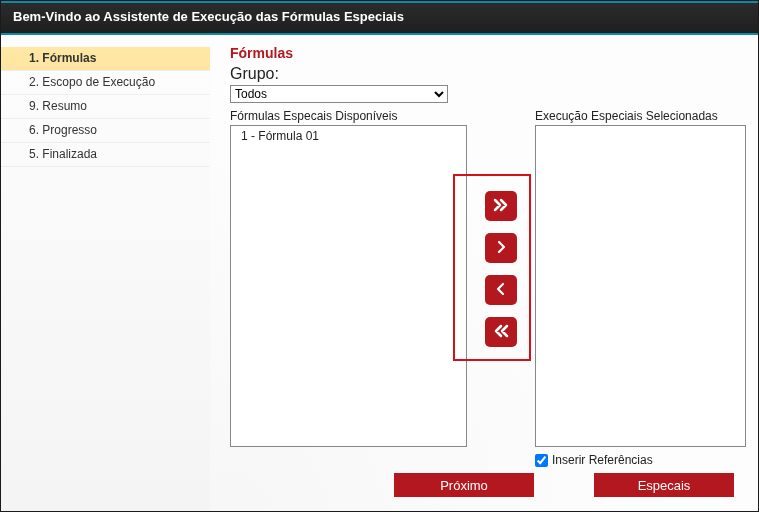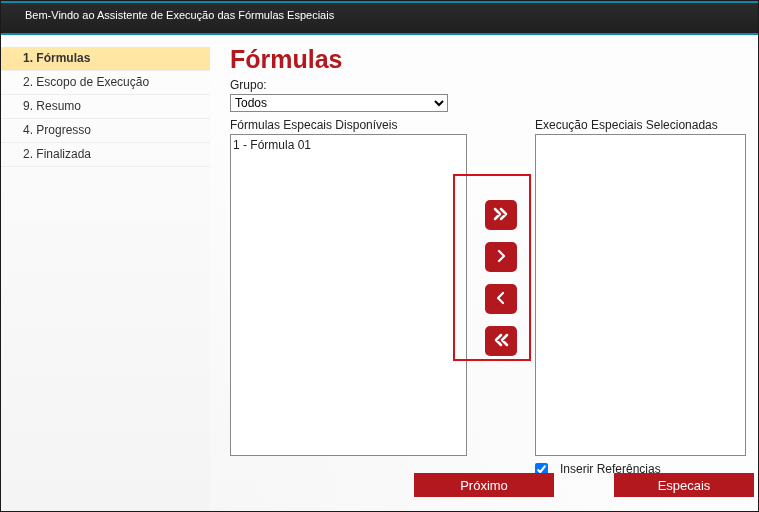--- a/index.html
+++ b/index.html
@@ -17,59 +17,59 @@
       height: 512px;
       position: relative;
       border: 1px solid #1a1a1a;
     }
     .header {
       height: 34px;
       background: linear-gradient(to bottom, #2b2b2b, #1f1f1f);
       border-top: 2px solid #0d8aa8;
       border-bottom: 2px solid #0d8aa8;
       color: #fff;
-      font-weight: normal;
-      font-size: 11px;
-      padding: 6px 24px;
+      font-weight: bold;
+      font-size: 13px;
+      padding: 6px 12px;
     }
     .body {
       display: flex;
       height: calc(100% - 34px);
       background: radial-gradient(ellipse at 30% 100%, #f7f7f7, #fdfdfd 60%);
     }
     .sidebar {
       width: 212px;
       padding-top: 12px;
       background: linear-gradient(to bottom, #fdfdfd, #f4f4f4);
     }
     .step {
       height: 24px;
-      padding: 4px 22px;
+      padding: 4px 28px;
       border-bottom: 1px solid #eee;
       cursor: default;
       font-size: 12px;
       color: #333;
     }
     .step.active {
       background: linear-gradient(to bottom, #ffe9a5, #ffe4a0);
       font-weight: bold;
     }
     .main {
       flex: 1;
       padding: 10px 12px 10px 20px;
       position: relative;
     }
     .main-title {
       color: #b3181e;
-      font-size: 25px;
+      font-size: 14px;
       font-weight: bold;
       margin-bottom: 4px;
     }
     .group-row { margin-top: 2px; }
-    .label { font-size: 12px; color: #222; }
+    .label { font-size: 16px; color: #222; }
     .select {
       display: block;
       margin-top: 2px;
       width: 218px;
       height: 18px;
       font-size: 12px;
       background: #fff;
       border: 1px solid #888;
     }
     .lists {
@@ -83,21 +83,21 @@
       flex-direction: column;
     }
     .list-label {
       font-size: 12px;
       margin-bottom: 2px;
     }
     .listbox {
       border: 1px solid #888;
       background: #fff;
       overflow: auto;
-      padding: 2px 0;
+      padding: 2px 8px;
       font-size: 12px;
     }
     .left-list  { width: 237px; height: 322px; }
     .right-list { width: 211px; height: 322px; }
     .list-item {
       padding: 1px 2px;
       cursor: default;
     }
     .transfer {
       width: 40px;
@@ -123,27 +123,27 @@
       display: flex;
       align-items: center;
       justify-content: center;
       padding: 0;
     }
     .tbtn svg { stroke: #fff; stroke-width: 2.2; fill: none; stroke-linecap: round; stroke-linejoin: round; }
     .tbtn-all svg { stroke-width: 2.5; }
     .check-row {
       display: flex;
       align-items: center;
-      gap: 12px;
+      gap: 4px;
       margin-top: 6px;
     }
     .footer-btns {
       position: absolute;
       bottom: 14px;
-      right: 4px;
+      right: 24px;
       display: flex;
       gap: 60px;
     }
     .fbtn {
       width: 140px;
       height: 24px;
       background: #b3181e;
       color: #fff;
       border: none;
       font-size: 13px;
@@ -164,24 +164,24 @@
       <div class="step active">
         <span>1. Fórmulas</span>
       </div>
       <div class="step">
         <span>2. Escopo de Execução</span>
       </div>
       <div class="step">
         <span>9. Resumo</span>
       </div>
       <div class="step">
-        <span>4. Progresso</span>
-      </div>
-      <div class="step">
-        <span>2. Finalizada</span>
+        <span>6. Progresso</span>
+      </div>
+      <div class="step">
+        <span>5. Finalizada</span>
       </div>
     </div>
 
     <div class="main">
       <div class="main-title">Fórmulas</div>
 
       <div class="group-row">
         <span class="label">Grupo:</span>
         <select class="select">
           <option>Todos</option>

